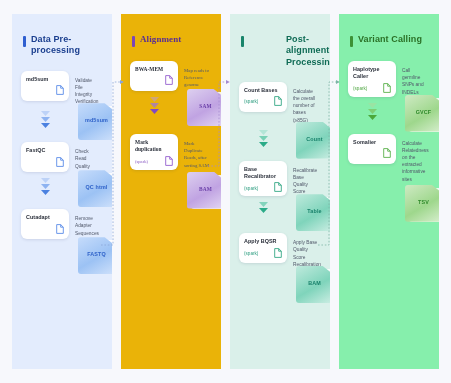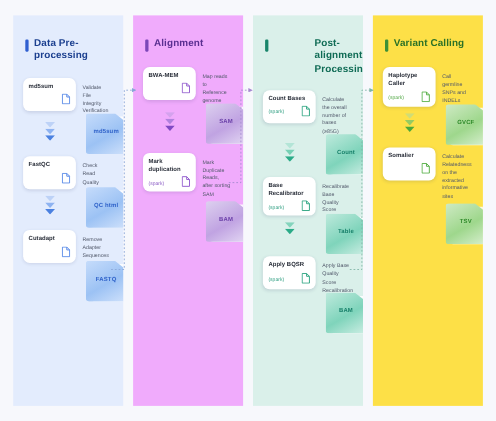--- a/index.html
+++ b/index.html
@@ -19,23 +19,23 @@
   }
   .column{
     position:relative;
     flex:1 1 0;
     border-radius:0;
     padding:14px 9px 10px 9px;
     box-sizing:border-box;
     overflow:hidden;
   }
   .col-0{background:#e3ecfd;}
-  .col-1{background:#f0abfc;}
+  .col-1{background:#eab308;font-family:Liberation Serif, serif;}
   .col-2{background:#daf0ea;}
-  .col-3{background:#fde047;}
+  .col-3{background:#86efac;}
 
   .col-title{
     display:flex;
     align-items:flex-start;
     gap:5px;
     margin:6px 0 14px 2px;
   }
   .title-bar{
     width:3px;
     height:11px;

